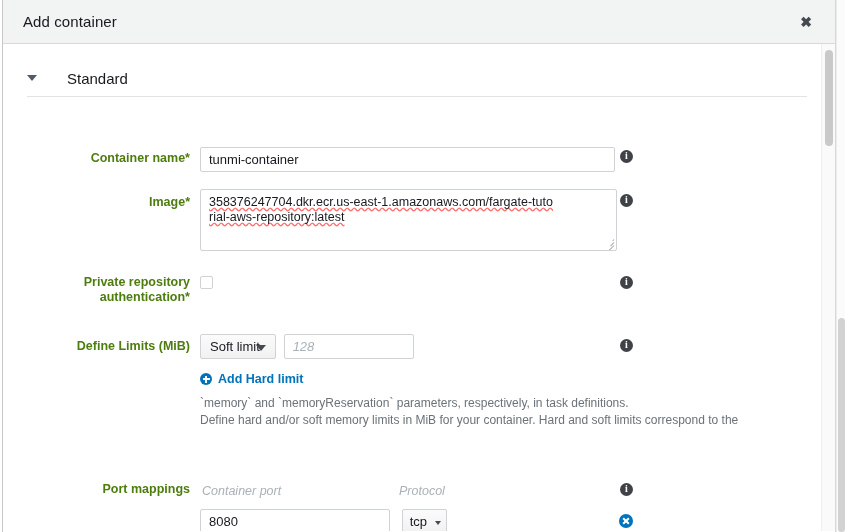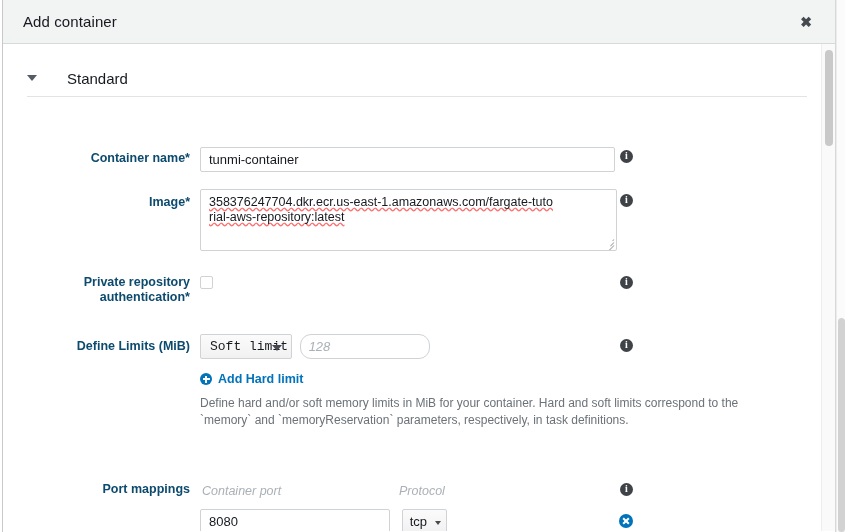--- a/index.html
+++ b/index.html
@@ -151,21 +151,21 @@
     left: 0;
     width: 820px;
   }
   .label {
     position: absolute;
     left: 0;
     width: 187px;
     text-align: right;
     font-weight: bold;
     font-size: 12.5px;
-    color: #0c4a6e;
+    color: #4d7c0f;
     line-height: 15px;
   }
   .field { position: absolute; left: 197px; }
 
   input.text,
   textarea.text {
     box-sizing: border-box;
     border: 1px solid #cfd3d6;
     border-radius: 2px;
     background: #ffffff;
@@ -255,21 +255,21 @@
   .select .sel-caret {
     position: absolute;
     right: 9px;
     top: 10px;
     width: 0;
     height: 0;
     border-left: 5px solid transparent;
     border-right: 5px solid transparent;
     border-top: 6px solid #444a50;
   }
-  .select-mem { width: 92px; font-family: Liberation Mono, monospace; }
+  .select-mem { width: 76px; }
   .select-proto { width: 45px; }
   .select-proto .sel-label { left: 7px; }
   .select-proto .sel-caret {
     right: 5px; top: 11px;
     border-left-width: 3.5px; border-right-width: 3.5px; border-top-width: 4.5px;
   }
 
   .input-mem { width: 130px; height: 25px; }
   .input-port { width: 190px; height: 25px; }
 
@@ -419,40 +419,40 @@
           </div>
       </div>
 
       <div class="row" style="top:290px;">
         <div class="label" style="top:5px;">Define Limits (MiB)</div>
         <div class="field">
           <div class="select select-mem">
             <span class="sel-label">Soft limit</span>
             <span class="sel-caret"></span>
           </div>
-          <input class="text input-mem" style="margin-left: 4px; border-radius: 11px;" type="text" placeholder="128">
+          <input class="text input-mem" style="margin-left: 4px;" type="text" placeholder="128">
         </div>
         <div class="info-icon" style="left:617px; top:5px;">
             <span>i</span>
           </div>
       </div>
 
       <div class="row" style="top:328px;">
         <div class="field">
           <div class="add-link">
             <span class="plus-icon"></span>
             <span>Add Hard limit</span>
           </div>
         </div>
       </div>
 
       <div class="row" style="top:351px;">
         <div class="field">
+          <div class="help">`memory` and `memoryReservation` parameters, respectively, in task definitions.</div>
           <div class="help">Define hard and/or soft memory limits in MiB for your container. Hard and soft limits correspond to the</div>
-          <div class="help">`memory` and `memoryReservation` parameters, respectively, in task definitions.</div>
         </div>
       </div>
 
       <div class="row" style="top:438px;">
         <div class="label" style="top:0px;">Port mappings</div>
         <div class="col-head" style="left:199px; top:2px;">Container port</div>
         <div class="col-head" style="left:396px; top:2px;">Protocol</div>
         <div class="info-icon" style="left:617px; top:1px;">
             <span>i</span>
           </div>

